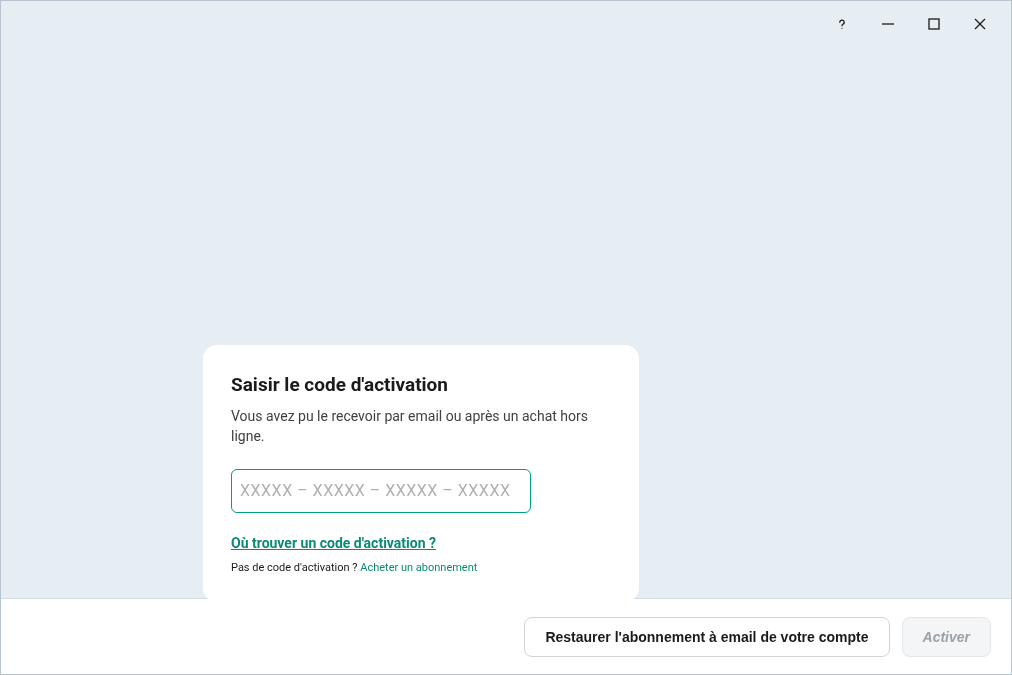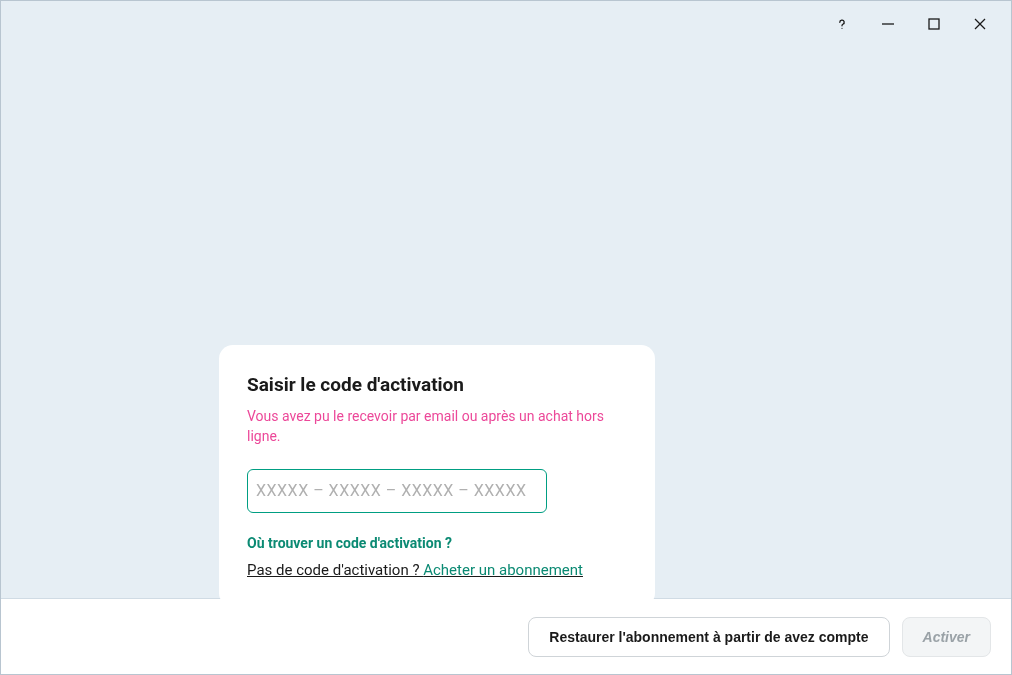--- a/index.html
+++ b/index.html
@@ -42,40 +42,39 @@
       color: #1a1a1a;
     }
     .titlebar-btn svg {
       width: 14px;
       height: 14px;
     }
     .content-area {
       flex: 1;
       position: relative;
       background: #e6eef4;
-      margin-left: 16px;
     }
     .card {
       position: absolute;
       left: 202px;
       top: 298px;
       width: 436px;
       background: #fff;
       border-radius: 14px;
       padding: 28px 28px 28px 28px;
     }
     .card-title {
       font-size: 19px;
       font-weight: 700;
       color: #1a1a1a;
       margin-bottom: 10px;
     }
     .card-subtitle {
       font-size: 14px;
-      color: #ec4899;
+      color: #404040;
       line-height: 1.45;
       margin-bottom: 22px;
     }
     .code-input {
       width: 300px;
       height: 44px;
       border: 1.5px solid #009e82;
       border-radius: 6px;
       padding: 0 8px;
       font-size: 16px;
@@ -88,26 +87,26 @@
       color: #b0b0b0;
       letter-spacing: 0.5px;
     }
     .help-link {
       display: block;
       margin-top: 22px;
       font-size: 14px;
       font-weight: 700;
       color: #0b8a73;
       cursor: pointer;
+      text-decoration: underline;
     }
     .no-code-row {
       margin-top: 10px;
-      font-size: 15px;
+      font-size: 11px;
       color: #1a1a1a;
-      text-decoration: underline;
     }
     .buy-link {
       color: #0b8a73;
       cursor: pointer;
     }
     .footer {
       height: 76px;
       border-top: 1px solid #d0dbe4;
       background: #fff;
       display: flex;
@@ -176,16 +175,16 @@
       <div class="card-subtitle">Vous avez pu le recevoir par email ou après un achat hors ligne.</div>
       <input type="text" class="code-input" autofocus="" placeholder="XXXXX – XXXXX – XXXXX – XXXXX" style="">
       <span class="help-link">Où trouver un code d'activation ?</span>
       <div class="no-code-row">
         <span>Pas de code d'activation ? </span><span class="buy-link">Acheter un abonnement</span>
       </div>
     </div>
   </div>
 
   <div class="footer">
-    <button class="btn btn-restore">Restaurer l'abonnement à partir de avez compte</button>
+    <button class="btn btn-restore">Restaurer l'abonnement à email de votre compte</button>
     <button class="btn btn-activate" disabled="">Activer</button>
   </div>
 </div>
 
 </body></html>

